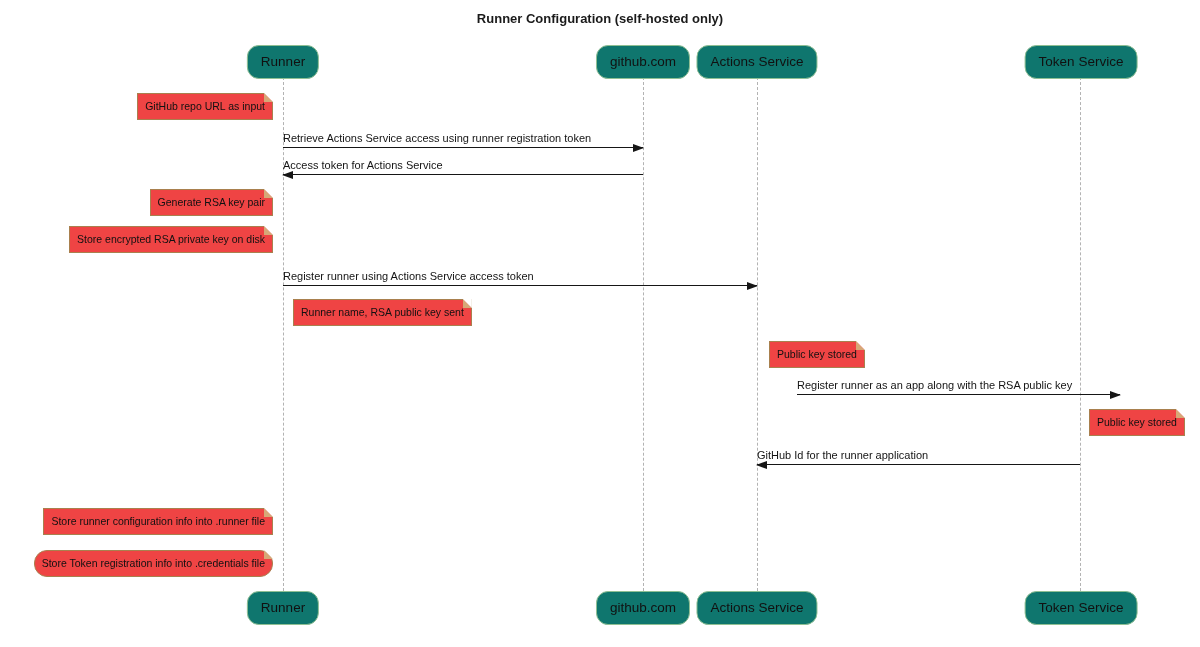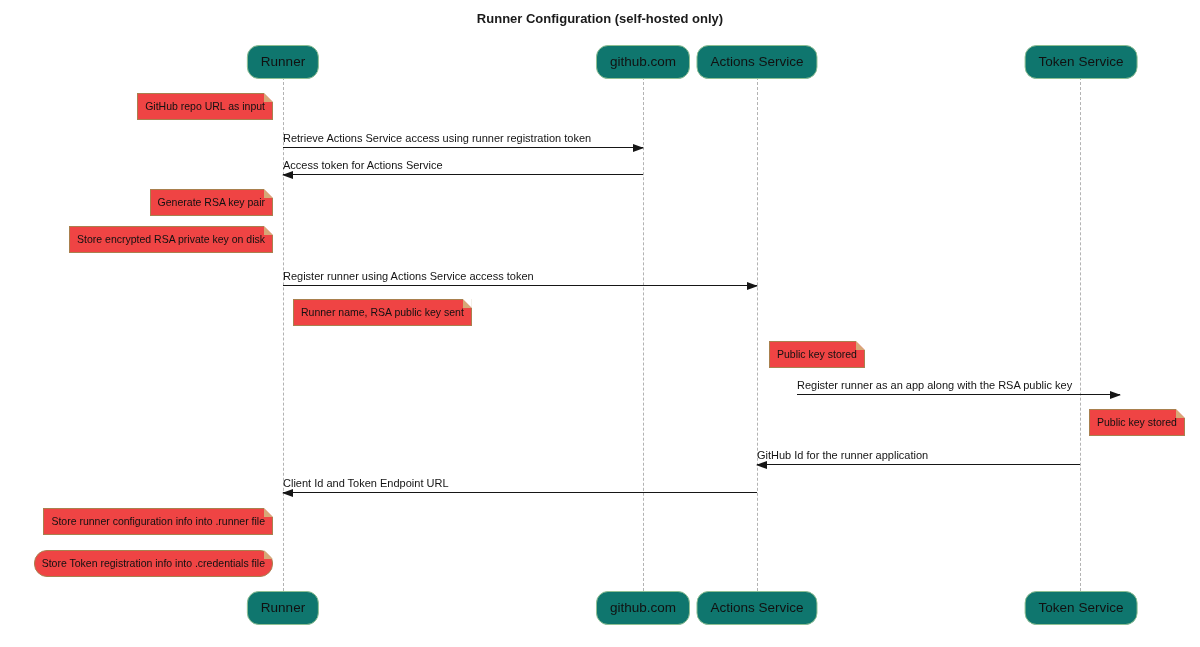--- a/index.html
+++ b/index.html
@@ -111,26 +111,20 @@
     </div>
   </div>
 
   <div class="message" style="left:757px;width:323px;top:449px;">
     <div class="msg-label">GitHub Id for the runner application</div>
     <div class="msg-line">
       <div class="ah ah-left"></div>
     </div>
   </div>
 
-  <div class="message" style="left:283px;width:474px;top:477px;">
-    <div class="msg-label">Client Id and Token Endpoint URL</div>
-    <div class="msg-line">
-      <div class="ah ah-left"></div>
-    </div>
-  </div>
 
   <div class="note note-l" style="top:93px;">GitHub repo URL as input</div>
   <div class="note note-l" style="top:189px;margin-left:8px;">Generate RSA key pair</div>
   <div class="note note-l" style="top:226px;">Store encrypted RSA private key on disk</div>
   <div class="note" style="left:293px;top:299px;">Runner name, RSA public key sent</div>
   <div class="note" style="left:769px;top:341px;">Public key stored</div>
   <div class="note" style="left:1089px;top:409px;">Public key stored</div>
   <div class="note note-l" style="top:508px;">Store runner configuration info into .runner file</div>
   <div class="note note-l" style="top:550px;border-radius:13px;">Store Token registration info into .credentials file</div>
 

